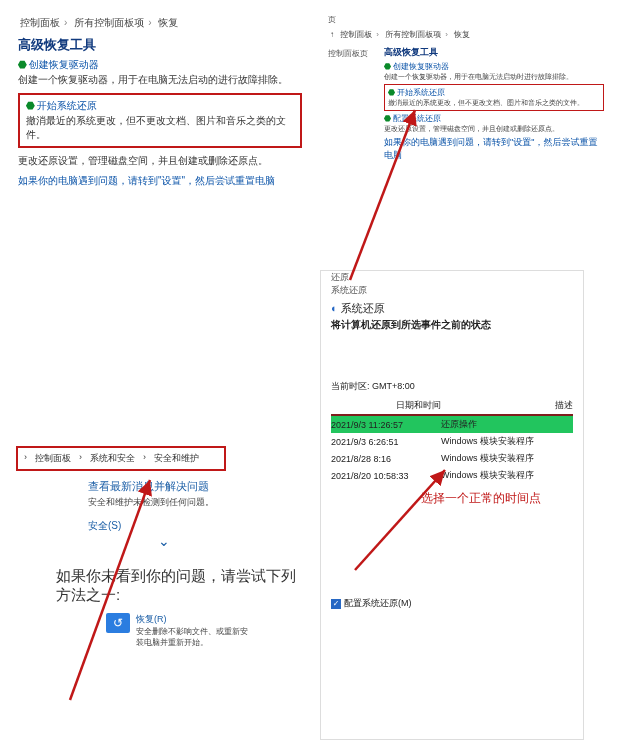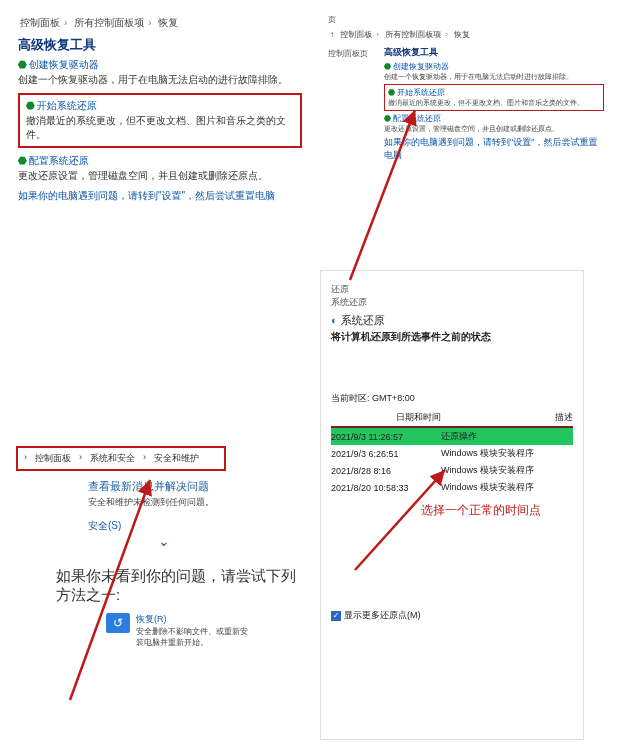--- a/index.html
+++ b/index.html
@@ -39,21 +39,21 @@
   #p3 .sec{margin-left:72px;margin-top:10px}
   #p3 .sec .t{color:#1b5ea6;font-size:10px}
   #p3 .expand{margin-left:142px;color:#1b5ea6;font-size:14px}
   #p3 .hint{margin-left:40px;margin-top:18px;font-size:15px;color:#333}
   #p3 .rec{margin-left:90px;margin-top:8px;display:flex;gap:6px;align-items:flex-start}
   #p3 .rec .ic{width:24px;height:20px;background:#2b7de0;border-radius:2px;display:flex;align-items:center;justify-content:center;color:#fff;font-size:12px}
   #p3 .rec .txt{font-size:8px;color:#444}
   #p3 .rec .title{color:#1b5ea6;font-size:9px}
 
   
-  #p4{left:320px;top:270px;width:264px;height:470px;padding:12px 10px;border:1px solid #ddd}
+  #p4{left:320px;top:270px;width:264px;height:470px;padding:0 10px;border:1px solid #ddd}
   #p4 .small{font-size:9px;color:#555}
   #p4 .rtitle{font-size:11px;font-weight:400;margin:4px 0 2px}
   #p4 .rtitle .blue{color:#2768c4;margin-right:3px}
   #p4 .sub{font-size:10px;font-weight:600;color:#222;margin-bottom:48px}
   #p4 .tz{font-size:9px;margin-bottom:4px}
   #p4 table{width:100%;border-collapse:collapse;font-size:9px}
   #p4 th{text-align:right;font-weight:400;color:#222;border-bottom:2px solid #7f1d1d;padding:2px 0}
   #p4 td{padding:2px 0;color:#222}
   #p4 tbody tr:first-child td{background:#22c55e}
   #p4 .ann{color:#c01818;font-size:12px;margin-top:6px;margin-left:90px}
@@ -75,21 +75,20 @@
   <div class="heading">高级恢复工具</div>
   <div class="blk">
     <div><span class="grn-ico">⬣</span><span class="link">创建恢复驱动器</span></div>
     <div class="desc">创建一个恢复驱动器，用于在电脑无法启动的进行故障排除。</div>
   </div>
   <div class="blk redbox">
     <div><span class="grn-ico">⬣</span><span class="link">开始系统还原</span></div>
     <div class="desc">撤消最近的系统更改，但不更改文档、图片和音乐之类的文件。</div>
   </div>
   <div class="blk">
-    <div><span class="grn-ico">⬣</span><span class="link">配置系统还原</span></div>
     <div class="desc">更改还原设置，管理磁盘空间，并且创建或删除还原点。</div>
   </div>
   <div class="blk">
     <span class="link">如果你的电脑遇到问题，请转到"设置"，然后尝试重置电脑</span>
   </div>
 </div>
 
 <div id="p2" class="panel">
   <div class="hdr">页</div>
   <div class="crumbs">
@@ -173,21 +172,21 @@
           <td>Windows 模块安装程序</td>
         </tr>
         <tr>
           <td>2021/8/20 10:58:33</td>
           <td>Windows 模块安装程序</td>
         </tr>
       </tbody>
   </table>
   <div class="ann">选择一个正常的时间点</div>
   <div class="more">
-    <span class="chk">✓</span><span>显示更多还原点(M)</span>
+    <span class="chk">✓</span><span>配置系统还原(M)</span>
   </div>
 </div>
 
 <svg class="arrow" style="left:320px;top:100px" width="120" height="190">
   <defs>
       <marker id="ah1" markerWidth="8" markerHeight="8" refX="6" refY="3" orient="auto">
         <path d="M0,0 L6,3 L0,6 Z" fill="#c01818"></path>
       </marker>
     </defs>
   <line x1="30" y1="180" x2="95" y2="10" stroke="#c01818" stroke-width="2.5" marker-end="url(#ah1)"></line>

